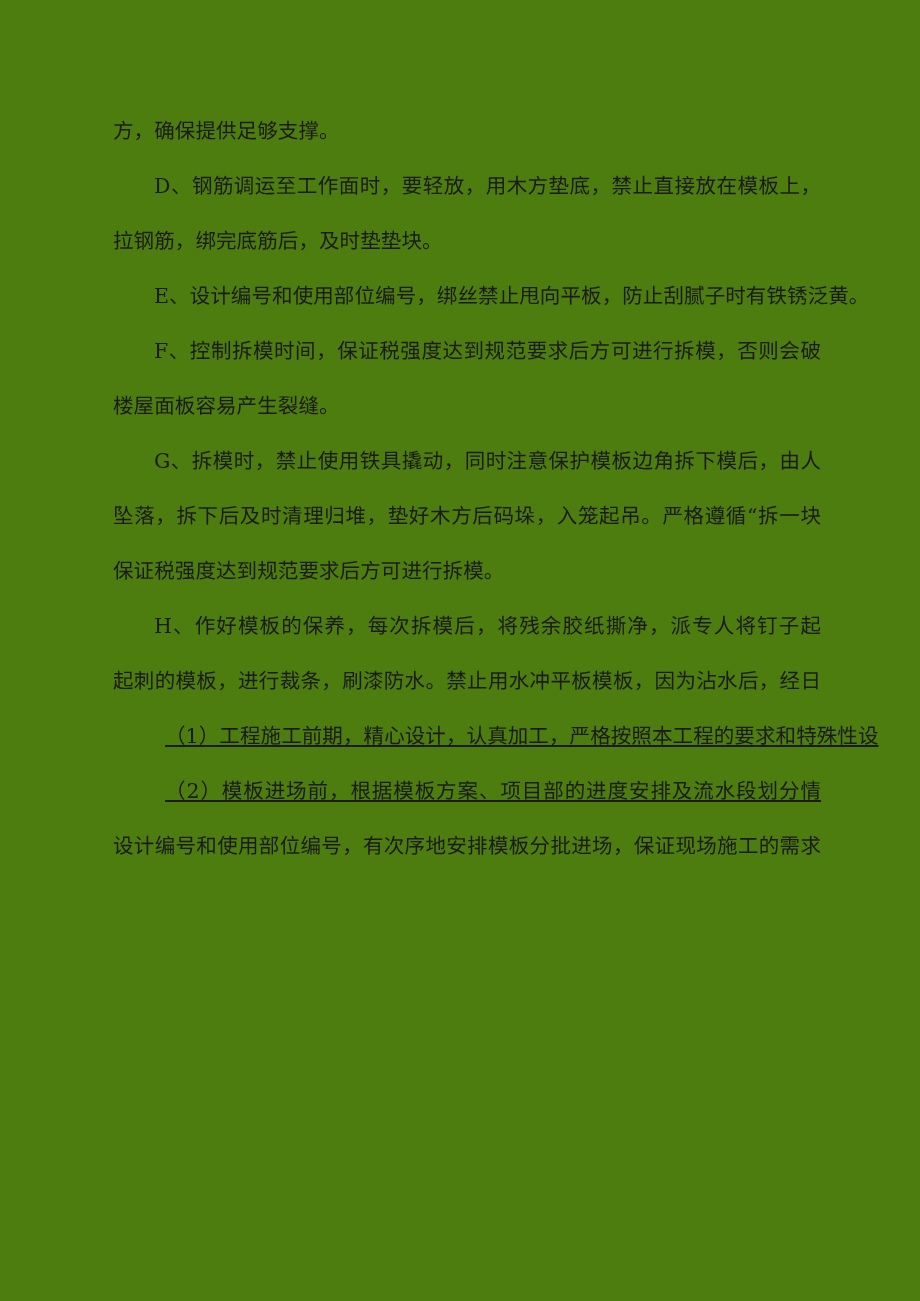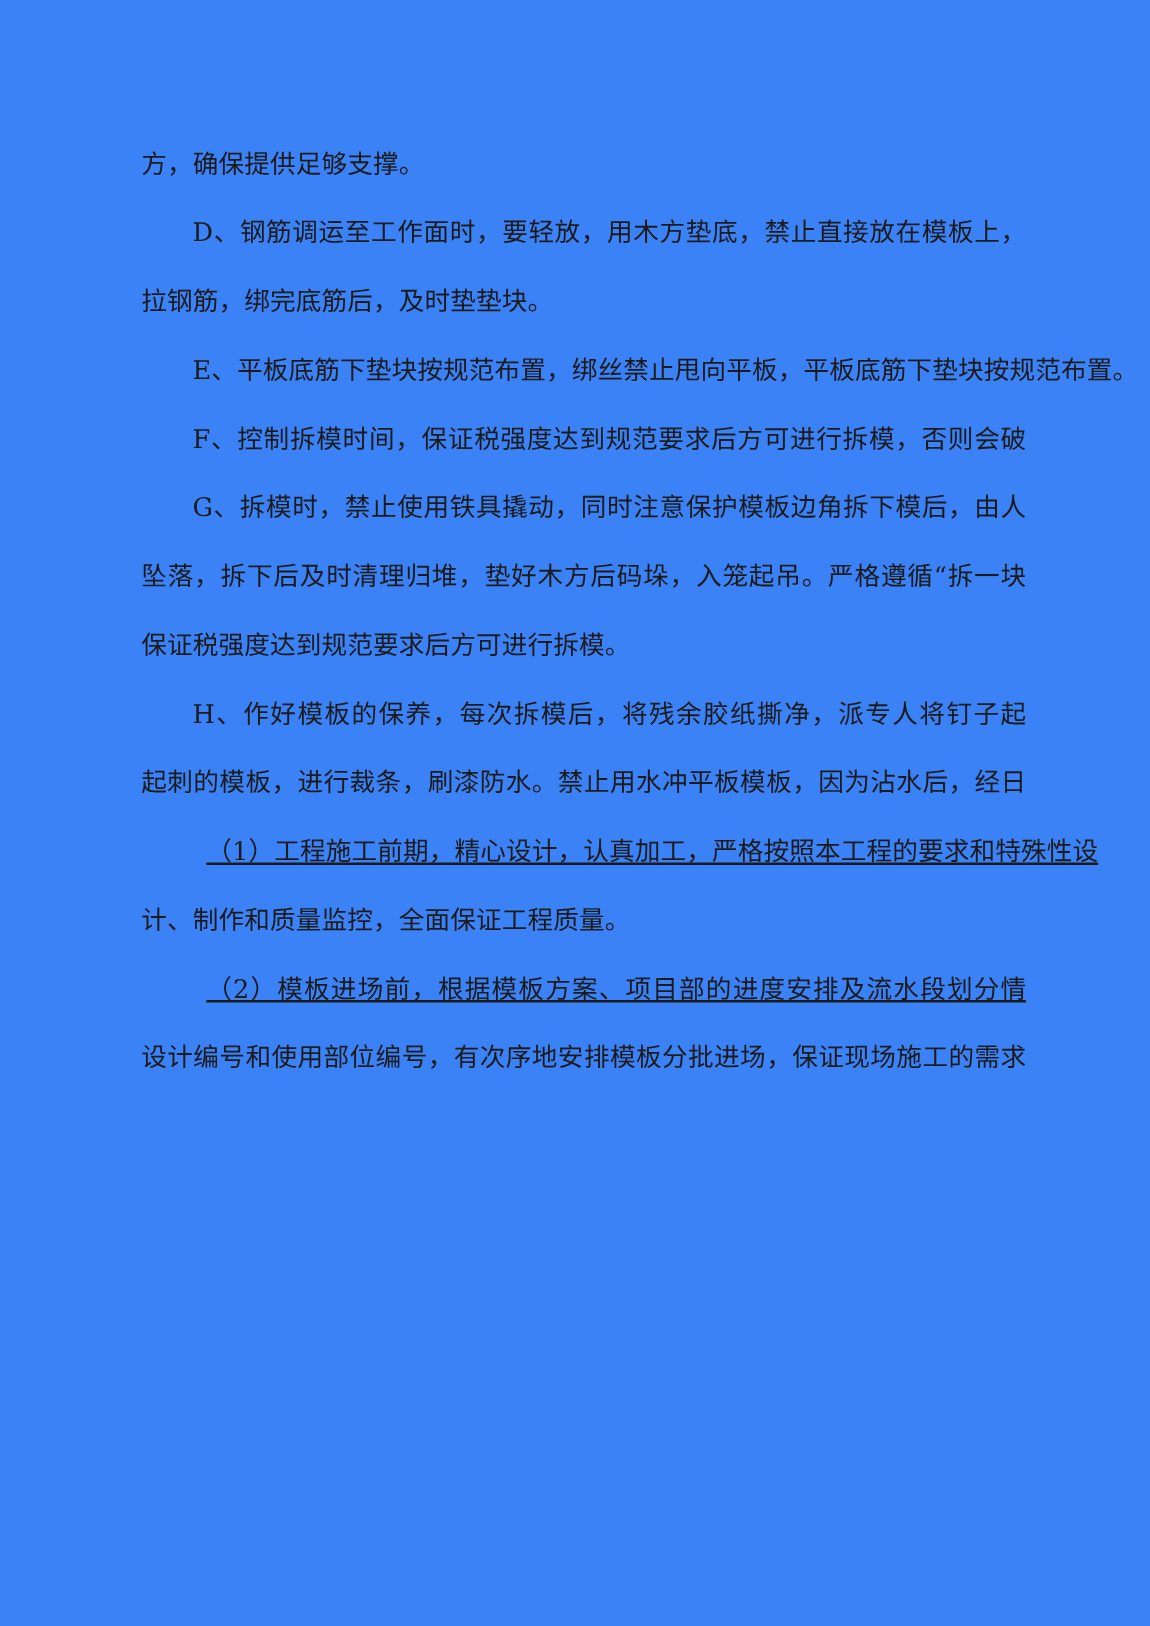--- a/index.html
+++ b/index.html
@@ -5,21 +5,21 @@
 <style>
   html, body {
     margin: 0;
     padding: 0;
     background: #ffffff;
   }
   .page {
     position: relative;
     width: 920px;
     height: 1301px;
-    background: #3b82f6;
+    background: #4d7c0f;
     box-sizing: border-box;
     overflow: hidden;
     font-family: "DejaVu Serif", "Liberation Serif", serif;
   }
   .doc-body {
     position: absolute;
     left: 113px;
     top: 104px;
     width: 708px;
   }
@@ -49,32 +49,32 @@
 
 <div class="page">
   <div class="doc-body">
 
     <div class="line">方，确保提供足够支撑。</div>
 
 
     <div class="line ind-2 justify">D、钢筋调运至工作面时，要轻放，用木方垫底，禁止直接放在模板上，禁止在模板上拖</div>
     <div class="line">拉钢筋，绑完底筋后，及时垫垫块。</div>
 
-    <div class="line ind-2">E、平板底筋下垫块按规范布置，绑丝禁止甩向平板，平板底筋下垫块按规范布置。</div>
+    <div class="line ind-2">E、设计编号和使用部位编号，绑丝禁止甩向平板，防止刮腻子时有铁锈泛黄。</div>
 
     <div class="line ind-2 justify">F、控制拆模时间，保证税强度达到规范要求后方可进行拆模，否则会破坏碎受弯承载力，</div>
+    <div class="line">楼屋面板容易产生裂缝。</div>
 
     <div class="line ind-2 justify">G、拆模时，禁止使用铁具撬动，同时注意保护模板边角拆下模后，由人工搬运,不得自由</div>
     <div class="line justify">坠落，拆下后及时清理归堆，垫好木方后码垛，入笼起吊。严格遵循“拆一块清一块”的原则，</div>
     <div class="line">保证税强度达到规范要求后方可进行拆模。</div>
 
     <div class="line ind-2 justify">H、作好模板的保养，每次拆模后，将残余胶纸撕净，派专人将钉子起出，对已出现破角，</div>
     <div class="line justify">起刺的模板，进行裁条，刷漆防水。禁止用水冲平板模板，因为沾水后，经日光曝晒，模板会</div>
 
 
     <div class="line ind-25">（1）工程施工前期，精心设计，认真加工，严格按照本工程的要求和特殊性设</div>
-    <div class="line">计、制作和质量监控，全面保证工程质量。</div>
 
     <div class="line ind-25 justify">（2）模板进场前，根据模板方案、项目部的进度安排及流水段划分情况，对模板进行</div>
     <div class="line justify">设计编号和使用部位编号，有次序地安排模板分批进场，保证现场施工的需求又避免占用现场</div>
 
   </div>
 </div>
 
 </body></html>

